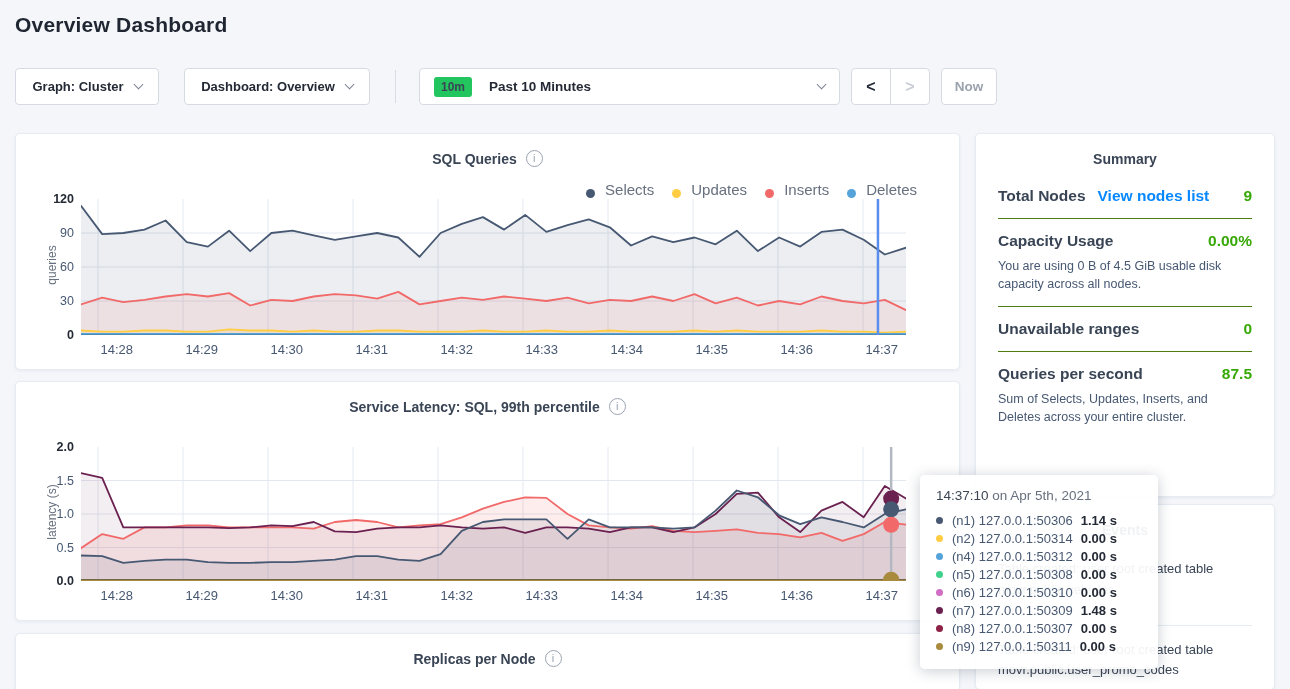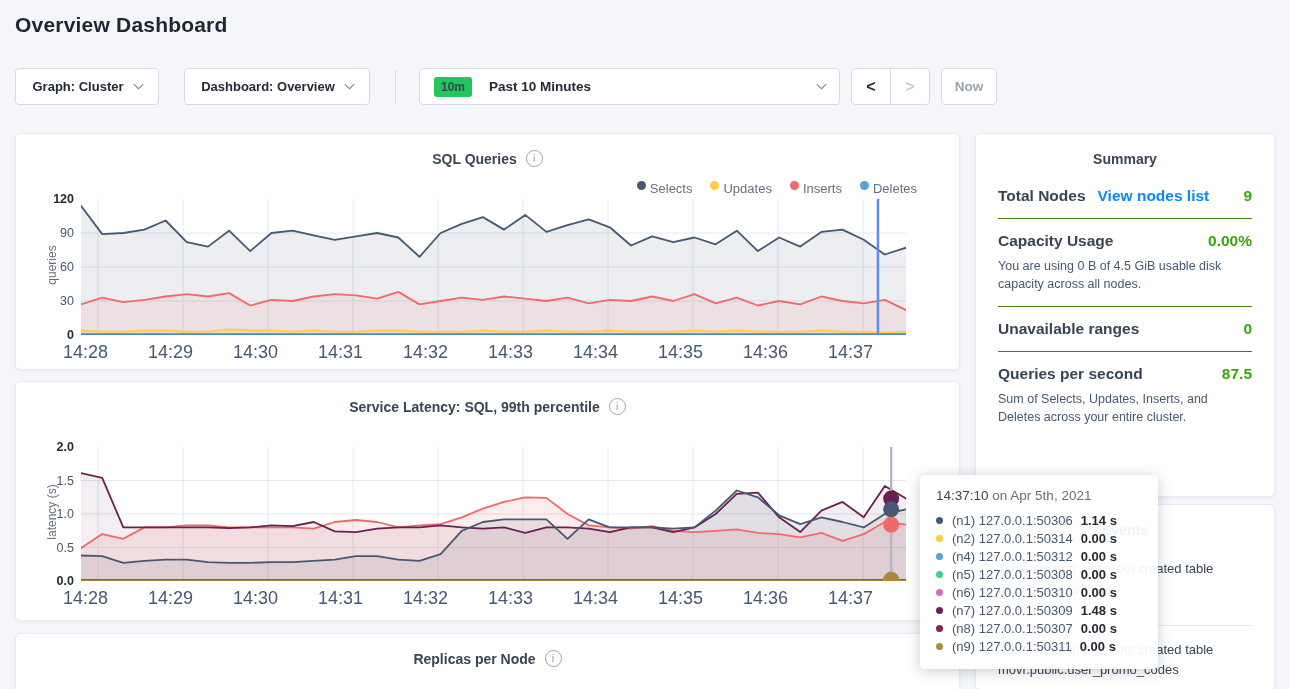--- a/index.html
+++ b/index.html
@@ -35,27 +35,27 @@
   #card-lat { left:15px; top:381px; width:945px; height:240px; }
   #card-rep { left:15px; top:633px; width:945px; height:70px; }
   #card-summary { left:975px; top:133px; width:300px; height:364px; }
   #card-events  { left:975px; top:504px; width:300px; height:186px; }
 
   .chart-head { display:flex; justify-content:center; align-items:center; gap:9px; margin-top:16px;
                 font-size:14px; font-weight:700; color:#394455; }
   .info-icon { width:17px; height:17px; border:1px solid #9aa3b1; border-radius:50%; color:#9aa3b1;
                font-size:11px; line-height:15px; text-align:center; font-weight:400; cursor:pointer; }
   .legend { position:absolute; right:42px; top:47px; display:flex; gap:18px; }
-  .legend-item { display:flex; align-items:flex-start; gap:4px; font-size:13px; color:#67707e; cursor:pointer; }
+  .legend-item { display:flex; align-items:flex-end; gap:10px; font-size:15px; color:#67707e; cursor:pointer; }
   .legend-dot { width:9px; height:9px; border-radius:50%; }
   .plot { position:absolute; left:65px; top:65px; width:825px; cursor:crosshair; }
   .plot svg { position:absolute; left:0; top:0; display:block; }
   .ytick { position:absolute; left:14px; width:44px; text-align:right; font-size:12.5px; color:#475872; }
   .ytick.bold { font-weight:700; color:#242a35; }
-  .xtick { position:absolute; width:70px; text-align:left; font-size:18px; color:#475872; }
+  .xtick { position:absolute; width:70px; text-align:right; font-size:13px; color:#475872; }
   .ylab { position:absolute; left:-19px; width:110px; text-align:center; font-size:12px; color:#67707e;
           transform:rotate(-90deg); }
 
   
   .panel-title { text-align:center; font-weight:700; font-size:14px; color:#394455; padding:17px 0 7px; }
   .sum-row { margin:0 22px; padding:13px 0; border-bottom:1px solid #4d7c0f; }
   .sum-row:last-child { border-bottom:none; }
   .sum-main { display:flex; align-items:baseline; }
   .sum-label { font-size:15.5px; font-weight:700; color:#394455; }
   .sum-link { font-size:15.5px; font-weight:700; color:#0788ff; margin-left:12px; cursor:pointer; }

